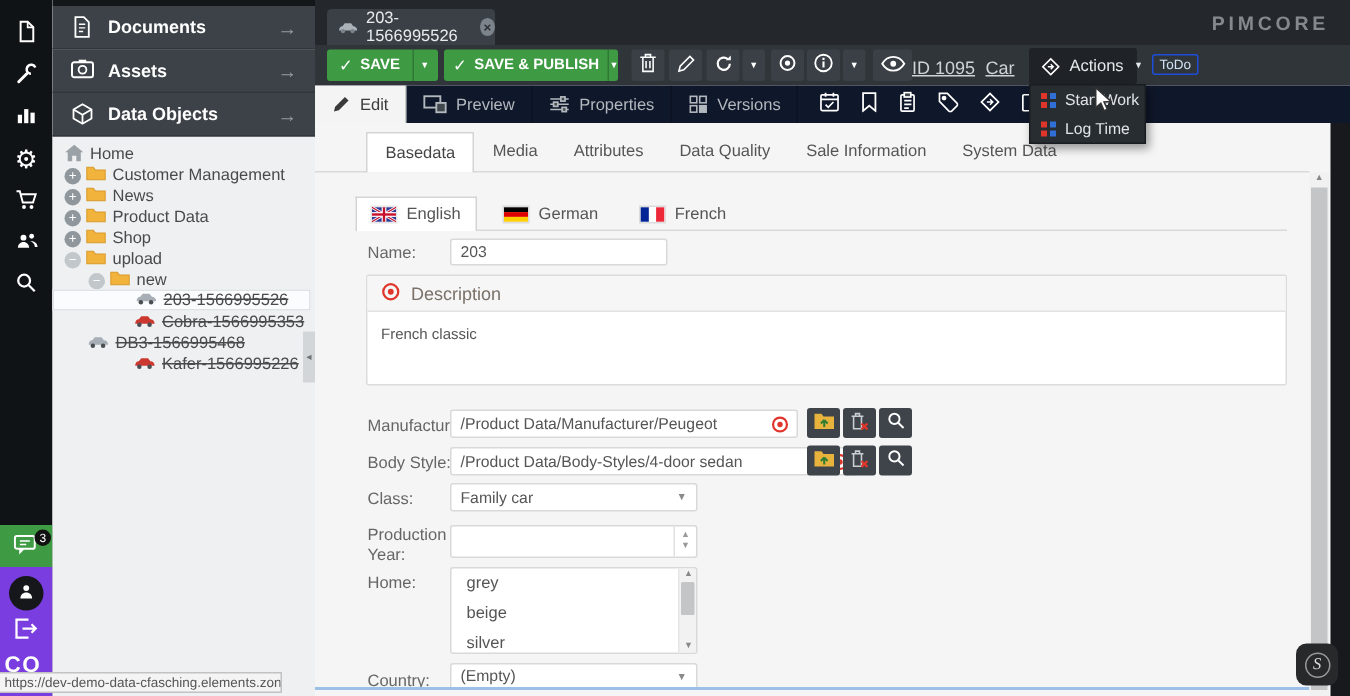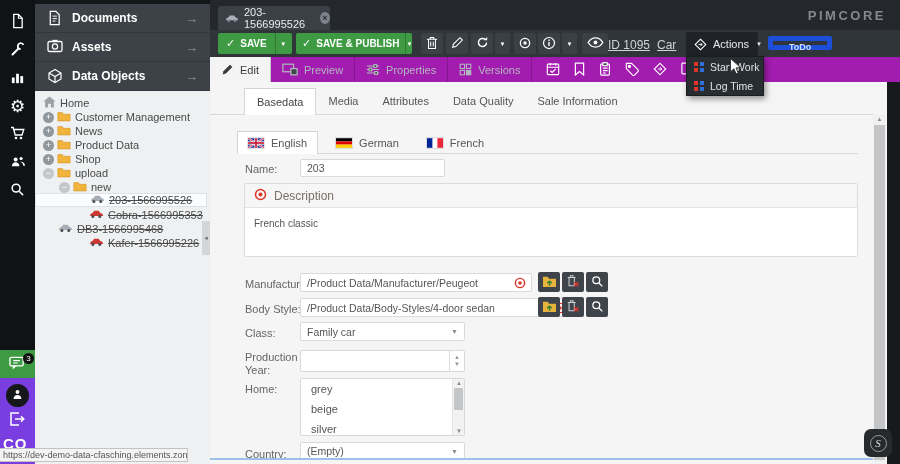--- a/index.html
+++ b/index.html
@@ -44,23 +44,23 @@
   .logo{position:absolute;right:14px;top:8px;color:#85898d;font-weight:700;font-size:13px;letter-spacing:2.5px;}
   .toolbar1{left:210px;top:30px;width:690px;height:27px;background:#30353a;}
   .gbtn{position:absolute;top:3px;height:21px;background:#3e9b43;border-radius:2px;display:flex;align-items:stretch;color:#fff;}
   .gbtn .gmain{display:flex;align-items:center;padding:0 8px;font-weight:700;font-size:10px;white-space:nowrap;}
   .gbtn .gcaret{display:flex;align-items:center;justify-content:center;width:16px;border-left:1px solid rgba(0,0,0,.22);font-size:6px;}
   .ckm{font-size:11px;margin-right:5px;font-weight:400;}
   .ib1{position:absolute;top:3px;width:22px;height:21px;background:#3a4046;border-radius:2px;display:flex;align-items:center;justify-content:center;color:#fff;}
   .tb-text{position:absolute;top:8px;color:#ced3d7;font-size:12px;text-decoration:underline;}
   .actions-btn{position:absolute;left:476px;top:2px;width:72px;height:24px;background:#1f2327;border-radius:2px;
                display:flex;align-items:center;color:#e6e9eb;font-size:11px;}
-  .todo{position:absolute;left:558px;top:6px;height:14px;border:5px solid #1d4ed8;border-radius:2px;padding:0 16px;
-        color:#cfe0f5;font-size:9px;line-height:12px;font-weight:bold;}
-  .toolbar2{left:210px;top:57px;width:690px;height:25px;background:#a21caf;display:flex;align-items:stretch;}
+  .todo{position:absolute;left:558px;top:6px;height:14px;border:1px solid #1d4ed8;border-radius:2px;padding:0 4px;
+        color:#cfe0f5;font-size:9px;line-height:12px;}
+  .toolbar2{left:210px;top:57px;width:690px;height:25px;background:#0f172a;display:flex;align-items:stretch;}
   .vtab{display:flex;align-items:center;padding:0 11px;color:#b2b8bd;font-size:11px;border-right:1px solid rgba(0,0,0,.18);}
   .vtab .vicon{margin-right:6px;display:inline-flex;}
   .vtab.active{background:#f4f4f4;color:#3a3a3a;}
   .t2icons{display:flex;align-items:center;gap:14px;margin-left:14px;color:#fff;}
 
   
   .content{left:210px;top:82px;width:690px;height:382px;background:#f5f5f6;}
   .tabstrip{position:absolute;left:0;top:6px;width:663px;height:27px;border-bottom:1px solid #d9d9d9;display:flex;padding-left:34px;}
   .otab{line-height:26px;padding:0 12px;color:#555;font-size:11px;}
   .otab.active{background:#fff;border:1px solid #d4d4d4;border-bottom:none;height:27px;color:#444;}
@@ -462,20 +462,21 @@
   </div>
 
   <div class="abs content">
 
     <div class="tabstrip">
       <span class="otab active">Basedata</span>
       <span class="otab">Media</span>
       <span class="otab">Attributes</span>
       <span class="otab">Data Quality</span>
       <span class="otab">Sale Information</span>
+      <span class="otab">System Data</span>
     </div>
 
     <div class="langstrip">
       <span class="ltab active">
         <span class="flag">
             <svg width="16" height="10" viewBox="0 0 20 12">
               <rect width="20" height="12" fill="#2b3990"></rect>
               <path d="M0 0l20 12M20 0L0 12" stroke="#fff" stroke-width="2.4"></path>
               <path d="M0 0l20 12M20 0L0 12" stroke="#c8102e" stroke-width="1"></path>
               <rect x="8" width="4" height="12" fill="#fff"></rect>

